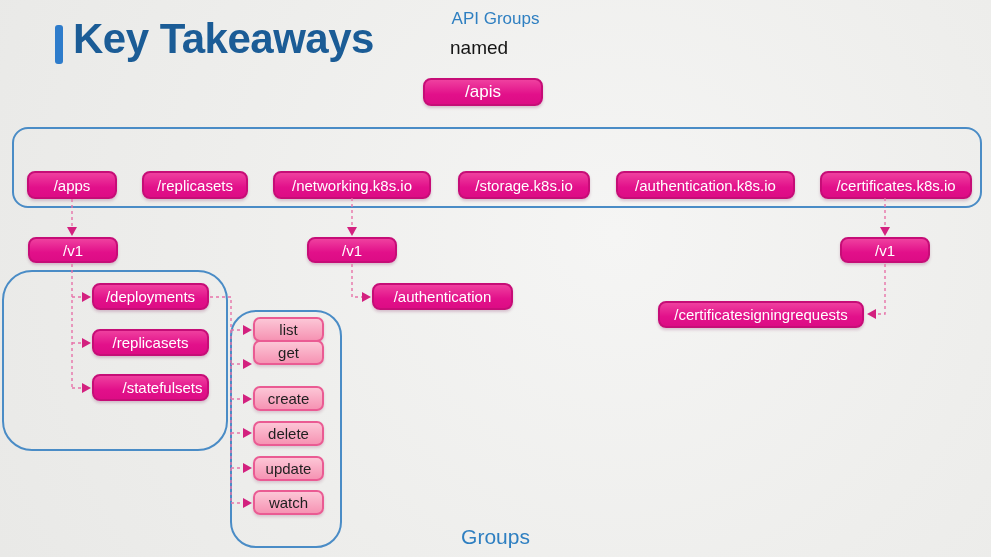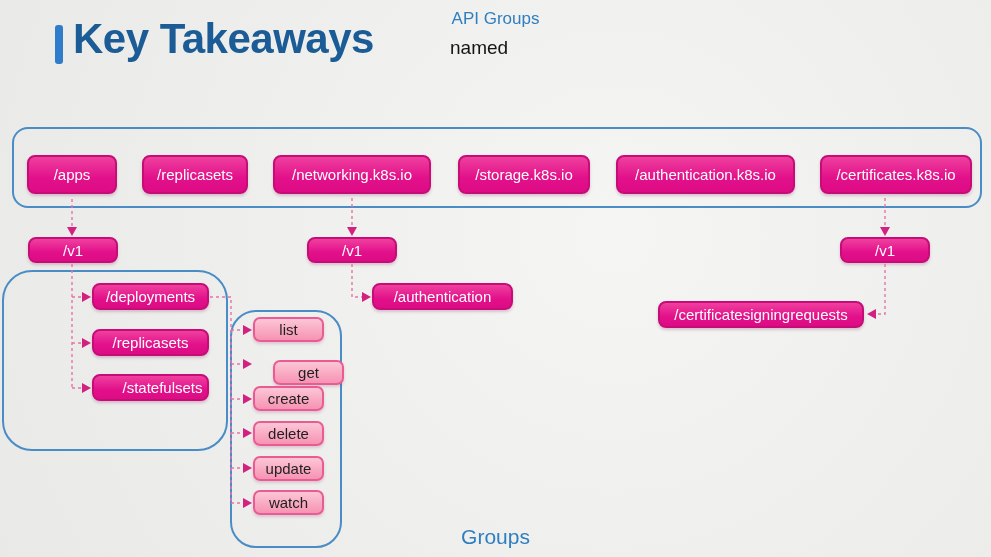--- a/index.html
+++ b/index.html
@@ -28,58 +28,59 @@
   .frame{position:absolute;box-sizing:border-box;border:2px solid #4a8cc6;background:transparent;}
   .frame-label{position:absolute;color:#2e7fc1;white-space:nowrap;}
   #apigroups-box{left:12px;top:127px;width:970px;height:81px;border-radius:16px;}
   #apigroups-label{left:0;right:0;top:9px;text-align:center;font-size:17px;}
   #resources-box{left:2px;top:270px;width:226px;height:181px;border-radius:30px;}
   #resources-label{left:0;right:0;bottom:10px;text-align:center;font-size:21px;}
   #verbs-box{left:230px;top:310px;width:112px;height:238px;border-radius:26px;}
   #verbs-label{left:0;right:0;bottom:8px;text-align:center;font-size:21px;}
   
   #n-apis{left:423px;top:78px;width:120px;height:28px;font-size:17px;}
-  .grp{top:155px;height:39px;}
+  .grp{top:171px;height:28px;}
   #g-apps{left:27px;width:90px;}
   #g-extensions{left:142px;width:106px;}
   #g-networking{left:273px;width:158px;}
   #g-storage{left:458px;width:132px;}
   #g-authentication{left:616px;width:179px;}
   #g-certificates{left:820px;width:152px;}
   .v1{top:237px;width:90px;height:26px;}
   #v1-apps{left:28px;}
   #v1-networking{left:307px;}
   #v1-certificates{left:840px;}
   .res{left:92px;width:117px;height:27px;}
   #r-deployments{top:283px;}
   #r-replicasets{top:329px;}
   #r-statefulsets{top:374px;padding-left:24px;}
   #n-networkpolicies{left:372px;top:283px;width:141px;height:27px;}
   #n-csr{left:658px;top:301px;width:206px;height:27px;}
   .verb{left:253px;width:71px;height:25px;}
   #vb-list{top:317px;}
-  #vb-get{top:360px;margin-left:20px;}
+  #vb-get{top:340px;}
   #vb-create{top:386px;}
   #vb-delete{top:421px;}
   #vb-update{top:456px;}
   #vb-watch{top:490px;}
   
   #connectors{position:absolute;left:0;top:0;width:991px;height:557px;pointer-events:none;}
   .cline{stroke:#e773a9;stroke-width:1.4;fill:none;stroke-dasharray:3 3;}
   .ahead{fill:#d3217f;stroke:none;}
 </style>
 </head>
 <body>
 
 <div class="stage">
 
   <div class="accent-bar"></div>
   <h1 class="slide-title">Key Takeaways</h1>
   <span class="named-label">named</span>
 
+  <div class="node dark" id="n-apis">/apis</div>
 
   <div class="frame" id="apigroups-box"></div>
   <span class="frame-label" id="apigroups-label">API Groups</span>
   <div class="node dark grp" id="g-apps">/apps</div>
   <div class="node dark grp" id="g-extensions">/replicasets</div>
   <div class="node dark grp" id="g-networking">/networking.k8s.io</div>
   <div class="node dark grp" id="g-storage">/storage.k8s.io</div>
   <div class="node dark grp" id="g-authentication">/authentication.k8s.io</div>
   <div class="node dark grp" id="g-certificates">/certificates.k8s.io</div>
 

